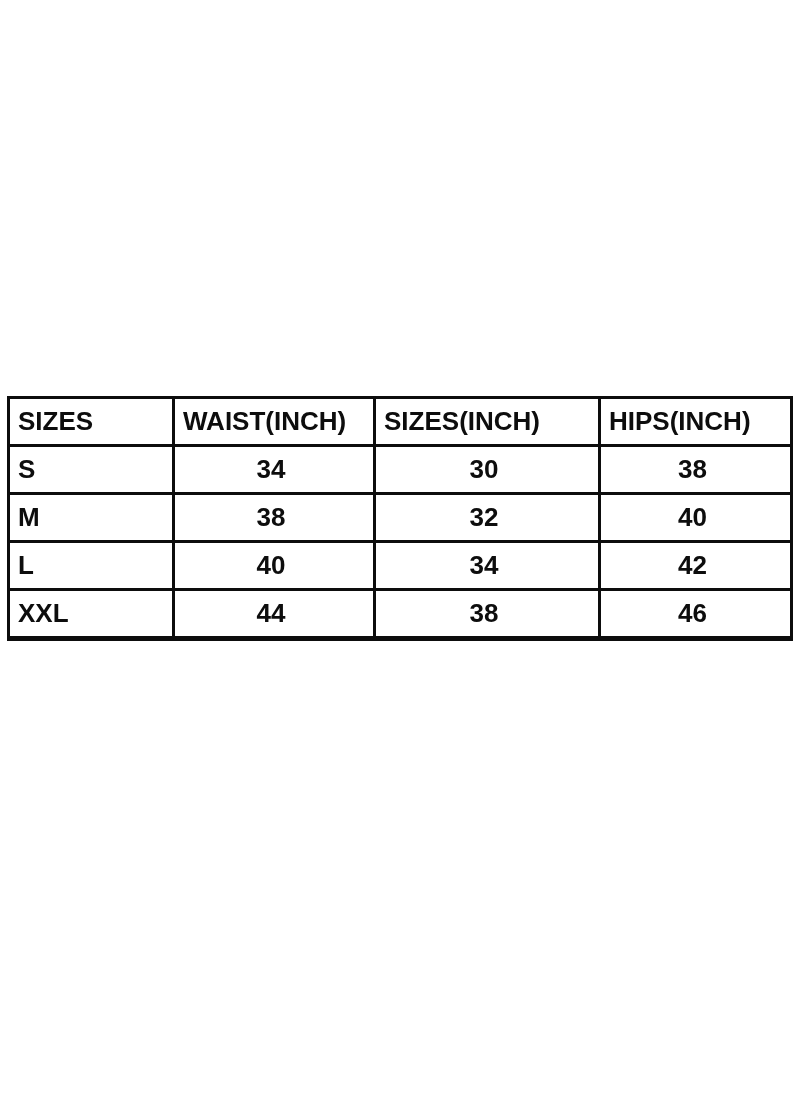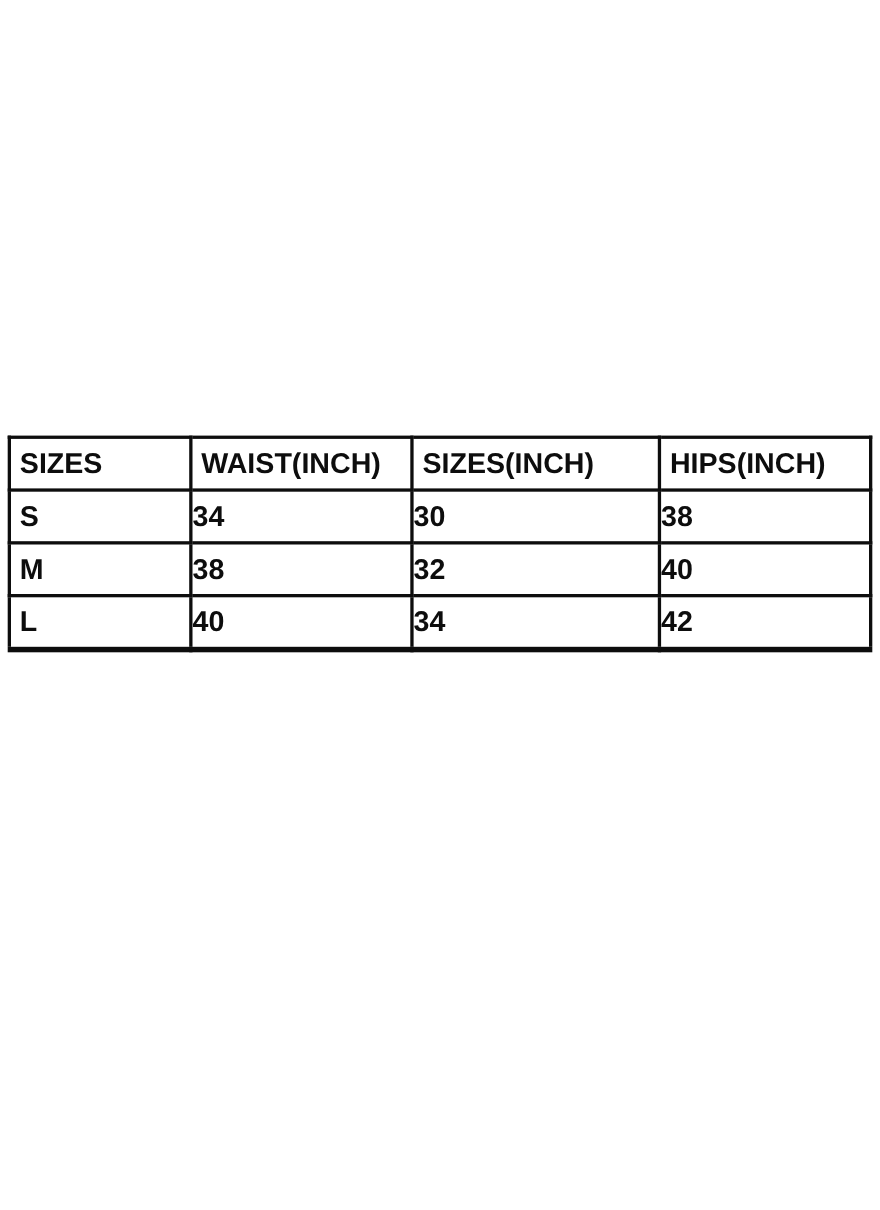--- a/index.html
+++ b/index.html
@@ -50,21 +50,21 @@
   table.size-chart th {
     text-align: left;
     padding-left: 8px;
     font-weight: bold;
   }
   table.size-chart td.size-name {
     text-align: left;
     padding-left: 8px;
   }
   table.size-chart td.measure {
-    text-align: left;
+    text-align: center;
     padding-right: 6px;
   }
 </style>
 </head>
 <body>
 
 <div class="page">
   <table class="size-chart">
     <colgroup>
       <col class="c0">
@@ -92,15 +92,21 @@
         <td class="measure">38</td>
         <td class="measure">32</td>
         <td class="measure">40</td>
       </tr>
       <tr>
         <td class="size-name">L</td>
         <td class="measure">40</td>
         <td class="measure">34</td>
         <td class="measure">42</td>
       </tr>
+      <tr>
+        <td class="size-name">XXL</td>
+        <td class="measure">44</td>
+        <td class="measure">38</td>
+        <td class="measure">46</td>
+      </tr>
     </tbody>
   </table>
 </div>
 
 </body></html>

